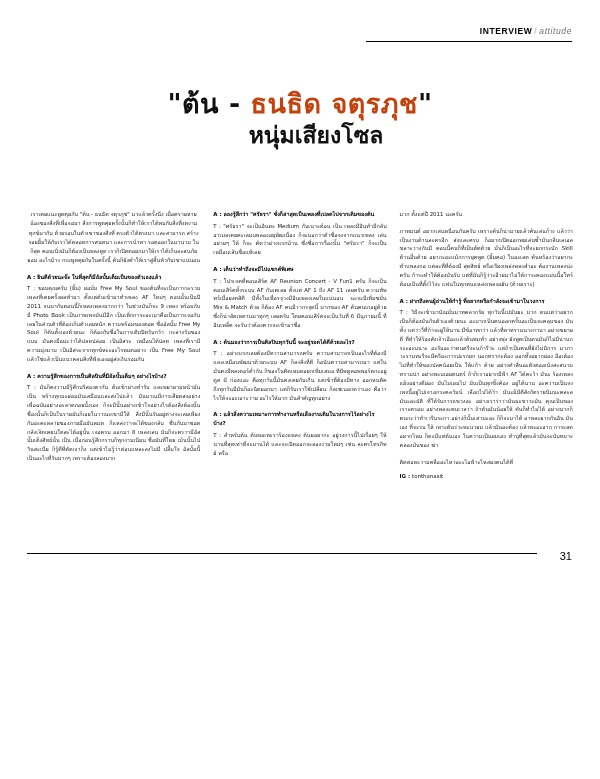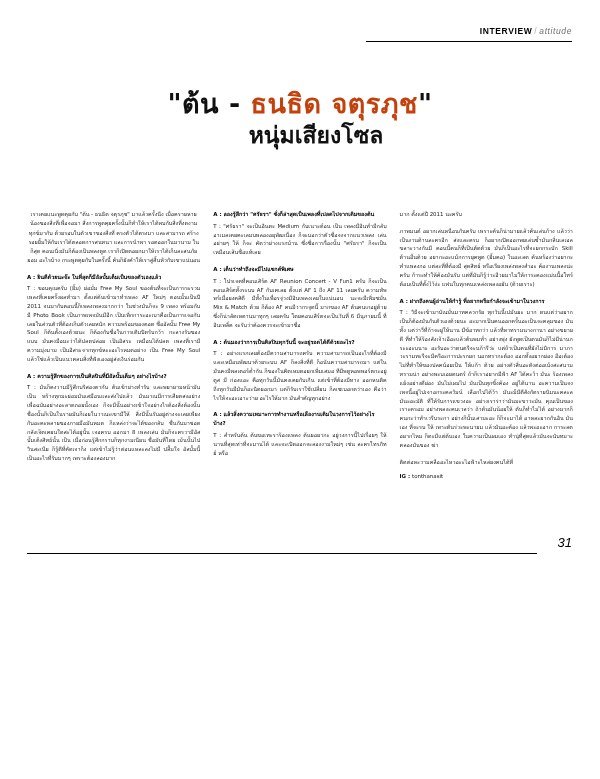--- a/index.html
+++ b/index.html
@@ -128,25 +128,24 @@
     position: absolute;
     left: 27px;
     bottom: 28px;
     width: 510px;
     height: 1px;
     background: #000000;
   }
   .page-num {
     position: absolute;
     right: 28px;
-    bottom: 32px;
-    font-size: 13px;
+    bottom: 20px;
+    font-size: 11px;
     font-family: "Liberation Sans", sans-serif;
     color: #000000;
-    font-style: italic;
   }
 </style>
 </head>
 <body>
 
 <div class="page">
 
   <div class="header">
     <span class="hd-main">INTERVIEW</span><span class="hd-sep">/</span><span class="hd-sub">attitude</span>
   </div>

